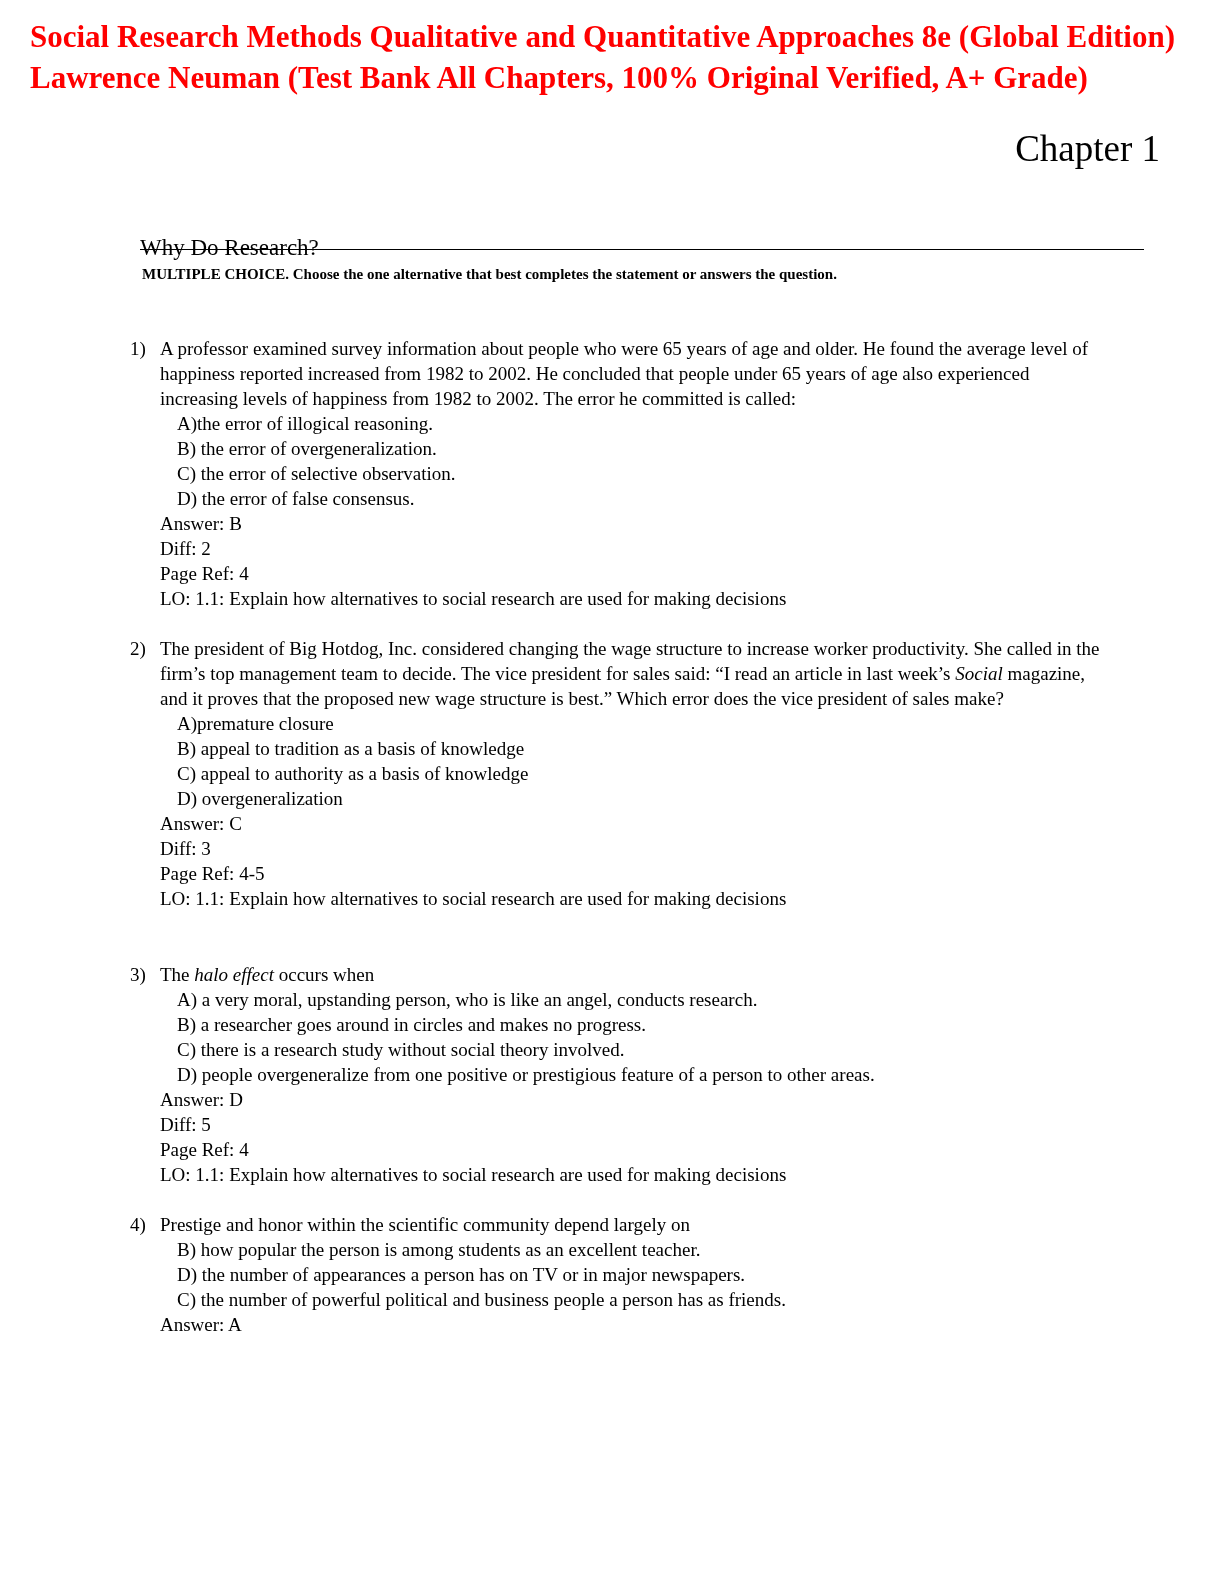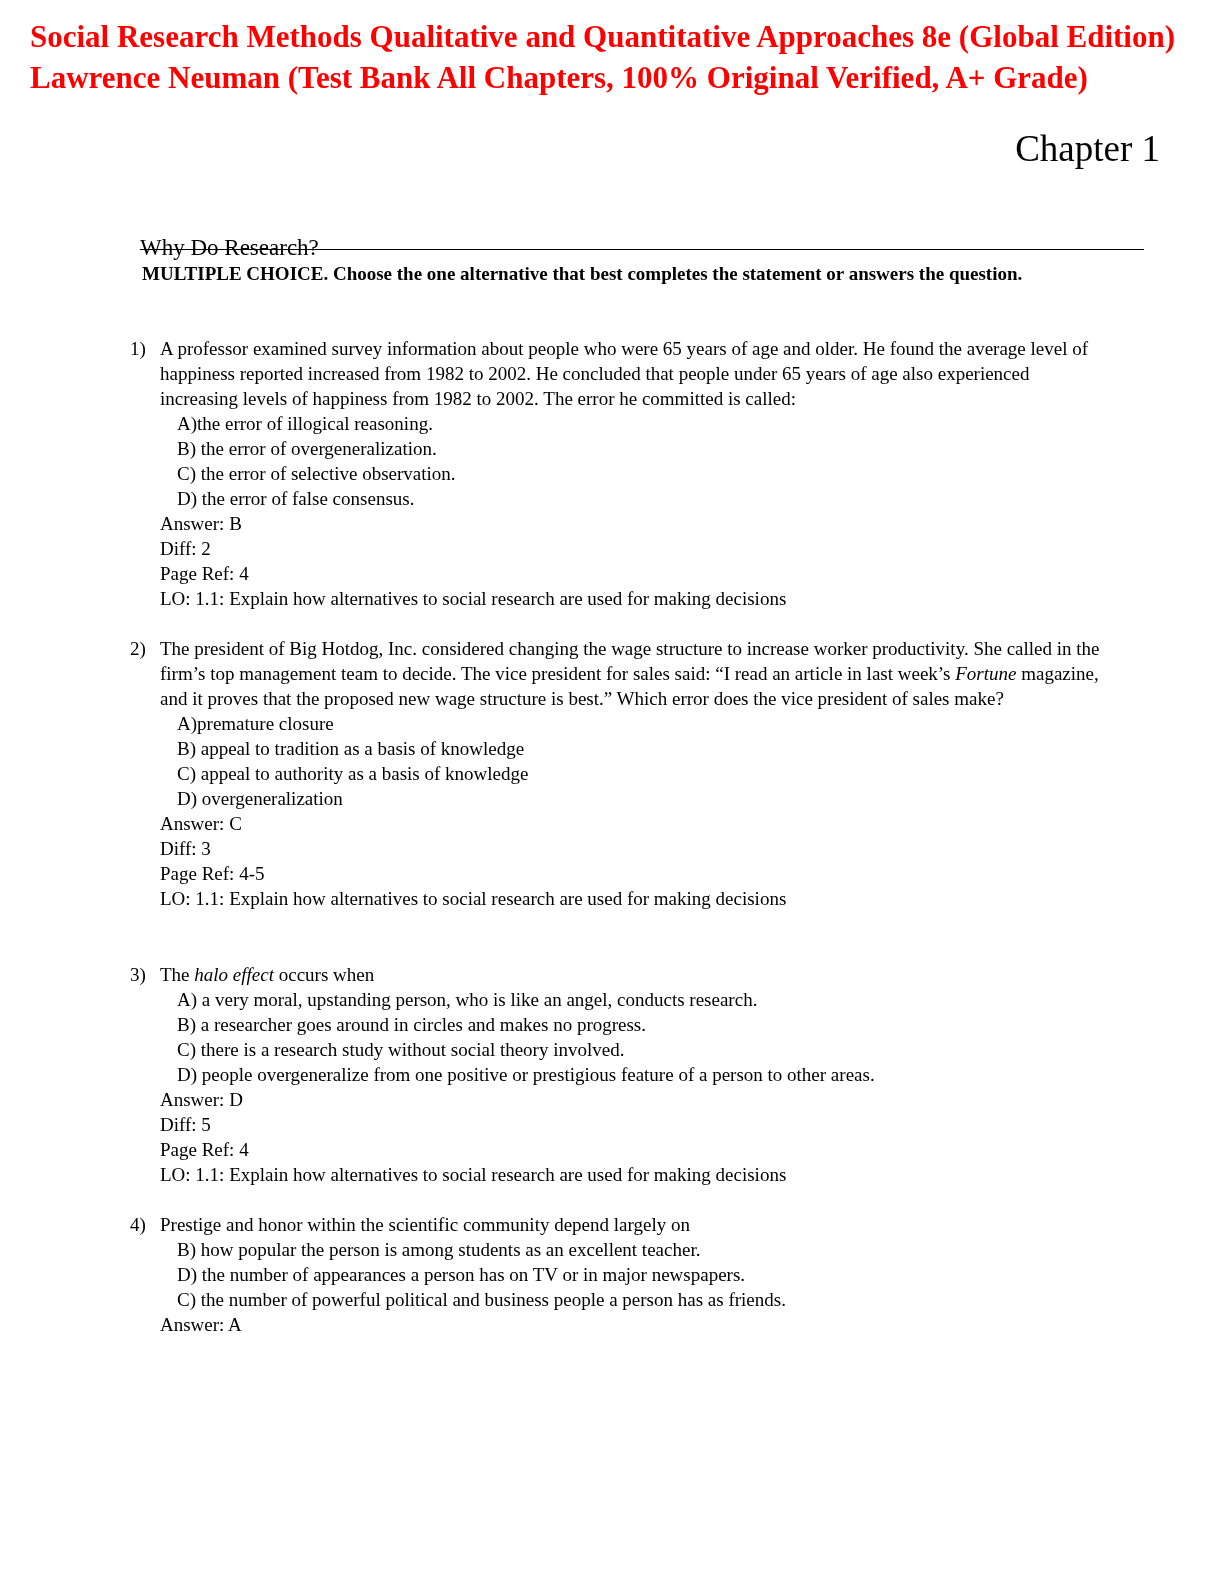--- a/index.html
+++ b/index.html
@@ -5,21 +5,21 @@
   html, body { margin: 0; padding: 0; background: #ffffff; }
   body { width: 1224px; height: 1584px; position: relative; overflow: hidden;
          font-family: "Liberation Serif", "DejaVu Serif", serif; color: #000; }
   .title { position: absolute; left: 30px; top: 16px; width: 1164px; 
            color: #ff0000; font-weight: bold; font-size: 31px; line-height: 41px; }
   .chapter { position: absolute; right: 64px; top: 126px; font-size: 37px; line-height: 46px; }
   .section { position: absolute; left: 140px; top: 218px; width: 1004px; text-align: left;
              font-size: 23px; line-height: 30px; margin-top: 15px; }
   .rule { position: absolute; left: 140px; top: 249px; width: 1004px; height: 0; border-top: 1px solid #000; }
   .instructions { position: absolute; left: 142px; top: 261px; width: 960px; font-weight: bold;
-                  font-size: 19px; line-height: 26px; }
+                  font-size: 15px; line-height: 26px; }
   .q { position: absolute; left: 130px; width: 980px; font-size: 19px; line-height: 25px; }
   .stem { position: relative; padding-left: 30px; }
   .num { position: absolute; left: 0; top: 0; }
   .opt { padding-left: 47px; text-indent: 0; }
   .opt.hang { padding-left: 77px; text-indent: -30px; }
   .meta { padding-left: 30px; }
   .q1 { top: 336px; }
   .q2 { top: 636px; }
   .q3 { top: 962px; }
   .q4 { top: 1212px; }
@@ -45,21 +45,21 @@
   <div class="opt">D) the error of false consensus.</div>
   <div class="meta">Answer: B</div>
   <div class="meta">Diff: 2</div>
   <div class="meta">Page Ref: 4</div>
   <div class="meta">LO: 1.1: Explain how alternatives to social research are used for making decisions</div>
 </div>
 
 <div class="q q2">
   <div class="stem">
     <span class="num">2)</span>
-    <span>The president of Big Hotdog, Inc. considered changing the wage structure to increase worker productivity. She called in the firm’s top management team to decide. The vice president for sales said: “I read an article in last week’s </span><i>Fortune</i><span> magazine, and it proves that the proposed new wage structure is best.” Which error does the vice president of sales make?</span>
+    <span>The president of Big Hotdog, Inc. considered changing the wage structure to increase worker productivity. She called in the firm’s top management team to decide. The vice president for sales said: “I read an article in last week’s </span><i>Social</i><span> magazine, and it proves that the proposed new wage structure is best.” Which error does the vice president of sales make?</span>
   </div>
   <div class="opt">A)premature closure</div>
   <div class="opt">B) appeal to tradition as a basis of knowledge</div>
   <div class="opt">C) appeal to authority as a basis of knowledge</div>
   <div class="opt">D) overgeneralization</div>
   <div class="meta">Answer: C</div>
   <div class="meta">Diff: 3</div>
   <div class="meta">Page Ref: 4-5</div>
   <div class="meta">LO: 1.1: Explain how alternatives to social research are used for making decisions</div>
 </div>

